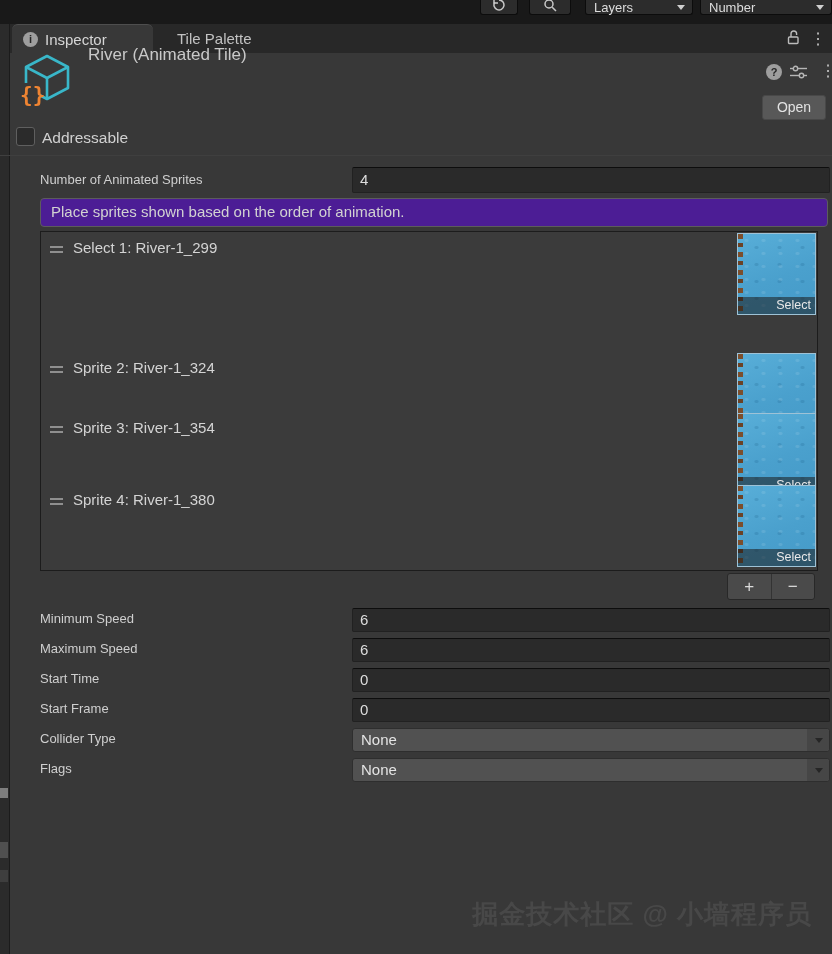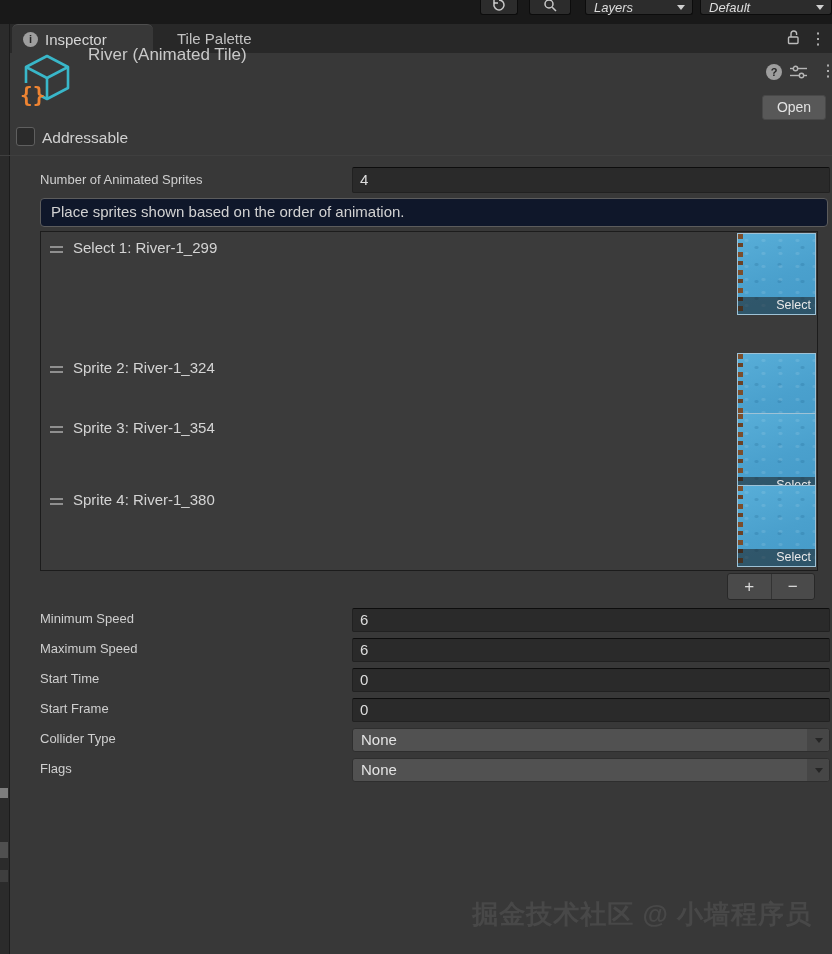--- a/index.html
+++ b/index.html
@@ -6,21 +6,21 @@
   html,body { background:#383838; }
   body { font-family:"Liberation Sans", sans-serif; }
 
   .screen { position:relative; width:832px; height:954px; background:#383838;
             overflow:hidden; color:#cfcfcf; font-family:"Liberation Sans", sans-serif; }
 
   
   .topbar { position:absolute; left:0; top:0; width:832px; height:24px; background:#191919; }
   .tb-box { position:absolute; top:0; height:15px; background:#2c2c2c;
             border:1px solid #0c0c0c; border-top:none; border-radius:0 0 3px 3px;
-            display:flex; align-items:center;font-style:italic; }
+            display:flex; align-items:center; }
   .tb-icon-box { justify-content:center; }
   .tb-dd { padding-left:8px; font-size:13px; color:#dddddd; }
   .dd-arrow { position:absolute; right:7px; top:5px; width:0; height:0;
               border-left:4px solid transparent; border-right:4px solid transparent;
               border-top:5px solid #cfcfcf; }
 
   
   .left-strip { position:absolute; left:0; top:24px; width:10px; height:930px;
                 background:#2b2b2b; border-right:1px solid #1b1b1b; }
   .ls-mark { position:absolute; left:0; width:8px; }
@@ -66,21 +66,21 @@
            color:#dedede; font-size:15px; padding-left:7px; }
   .dropdown { position:absolute; left:352px; width:478px; height:24px; background:#515151;
               border:1px solid #2e2e2e; border-radius:3px; color:#e4e4e4; font-size:15px;
               line-height:22px; padding-left:8px; }
   .dd-cap { position:absolute; right:0; top:0; width:22px; height:100%; background:#464646;
             border-radius:0 3px 3px 0; }
   .dd-cap .dd-arrow { right:6px; top:9px; border-top-color:#262626; }
 
   
   .helpbox { position:absolute; left:40px; top:198px; width:788px; height:29px;
-             background:#0f172a; border:1px solid #5c5c5c; border-radius:4px;
+             background:#4c1d95; border:1px solid #5c5c5c; border-radius:4px;
              font-size:15px; color:#d2d2d2; line-height:26px; padding-left:10px; }
 
   
   .splist { position:absolute; left:40px; top:231px; width:778px; height:340px;
             background:#3b3b3b; border:1px solid #1c1c1c; }
   .sprow { position:absolute; left:0; width:776px; height:84px; }
   .handle { position:absolute; left:9px; top:14px; width:13px; }
   .handle div { height:2px; background:#8f8f8f; margin-bottom:3px; }
   .sprow-label { position:absolute; left:32px; top:7px; font-size:15px; color:#d4d4d4; }
   .thumb { position:absolute; left:696px; width:79px; height:82px;
@@ -126,21 +126,21 @@
             <circle cx="6" cy="6" r="4" fill="none" stroke="#c8c8c8" stroke-width="1.5"></circle>
             <line x1="9.2" y1="9.2" x2="13" y2="13" stroke="#c8c8c8" stroke-width="1.5"></line>
           </svg>
       </span>
     </div>
     <div class="tb-box" style="left:585px; width:108px;">
       <span class="tb-dd">Layers</span>
       <span class="dd-arrow"></span>
     </div>
     <div class="tb-box" style="left:700px; width:132px;">
-      <span class="tb-dd">Default</span>
+      <span class="tb-dd">Number</span>
       <span class="dd-arrow"></span>
     </div>
   </div>
 
   <div class="left-strip">
     <div class="ls-mark" style="top:764px; height:10px; background:#7d7d7d;"></div>
     <div class="ls-mark" style="top:818px; height:16px; background:#4f4f4f;"></div>
     <div class="ls-mark" style="top:846px; height:12px; background:#3e3e3e;"></div>
   </div>
 

